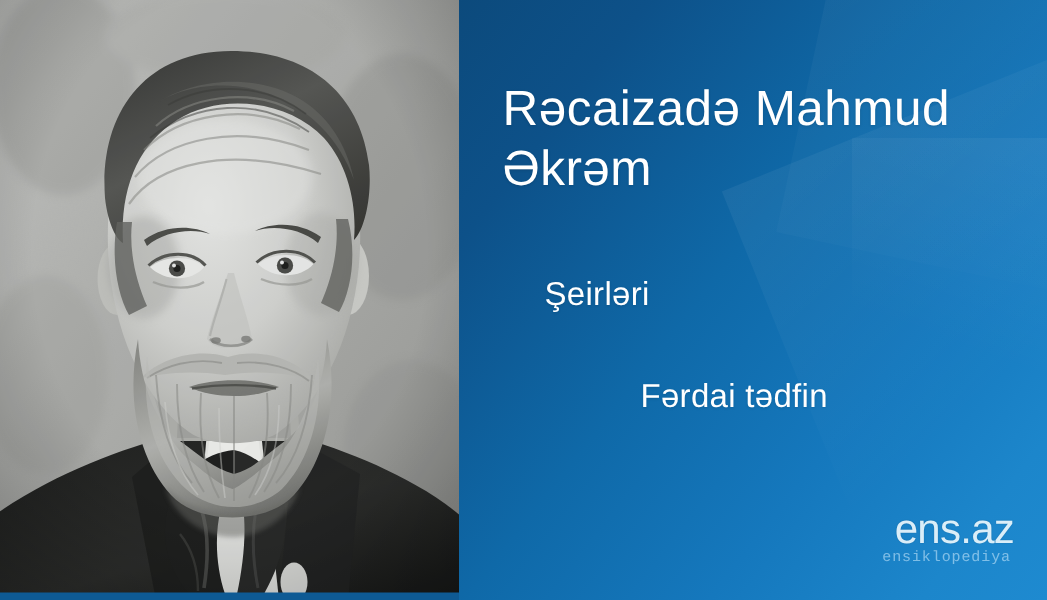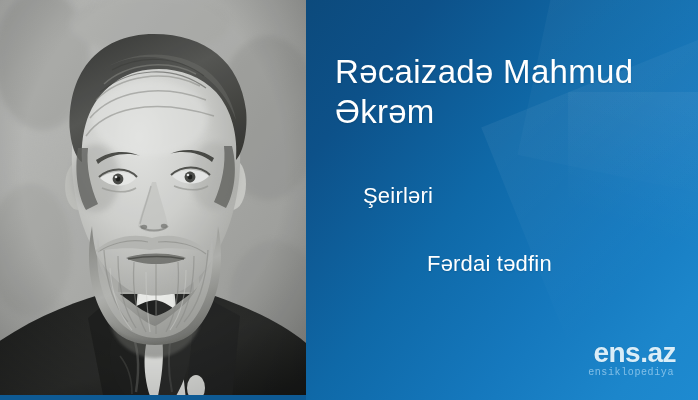--- a/index.html
+++ b/index.html
@@ -110,21 +110,21 @@
     position:absolute;
     right:22px; bottom:22px;
     text-align:right;
     line-height:1;
     user-select:none;
   }
   #logo-main {
     display:block;
     font-size:28px;
     letter-spacing:-0.5px;
-    font-weight:700;
+    font-weight:400;
     color:rgba(235,248,255,0.92);
     text-shadow:0 0 1px rgba(0,0,0,0.18);
   }
   #logo-sub {
     display:block;
     margin-top:1px;
     margin-right:2px;
     font-size:10px;
     letter-spacing:0.6px;
     font-weight:400;

